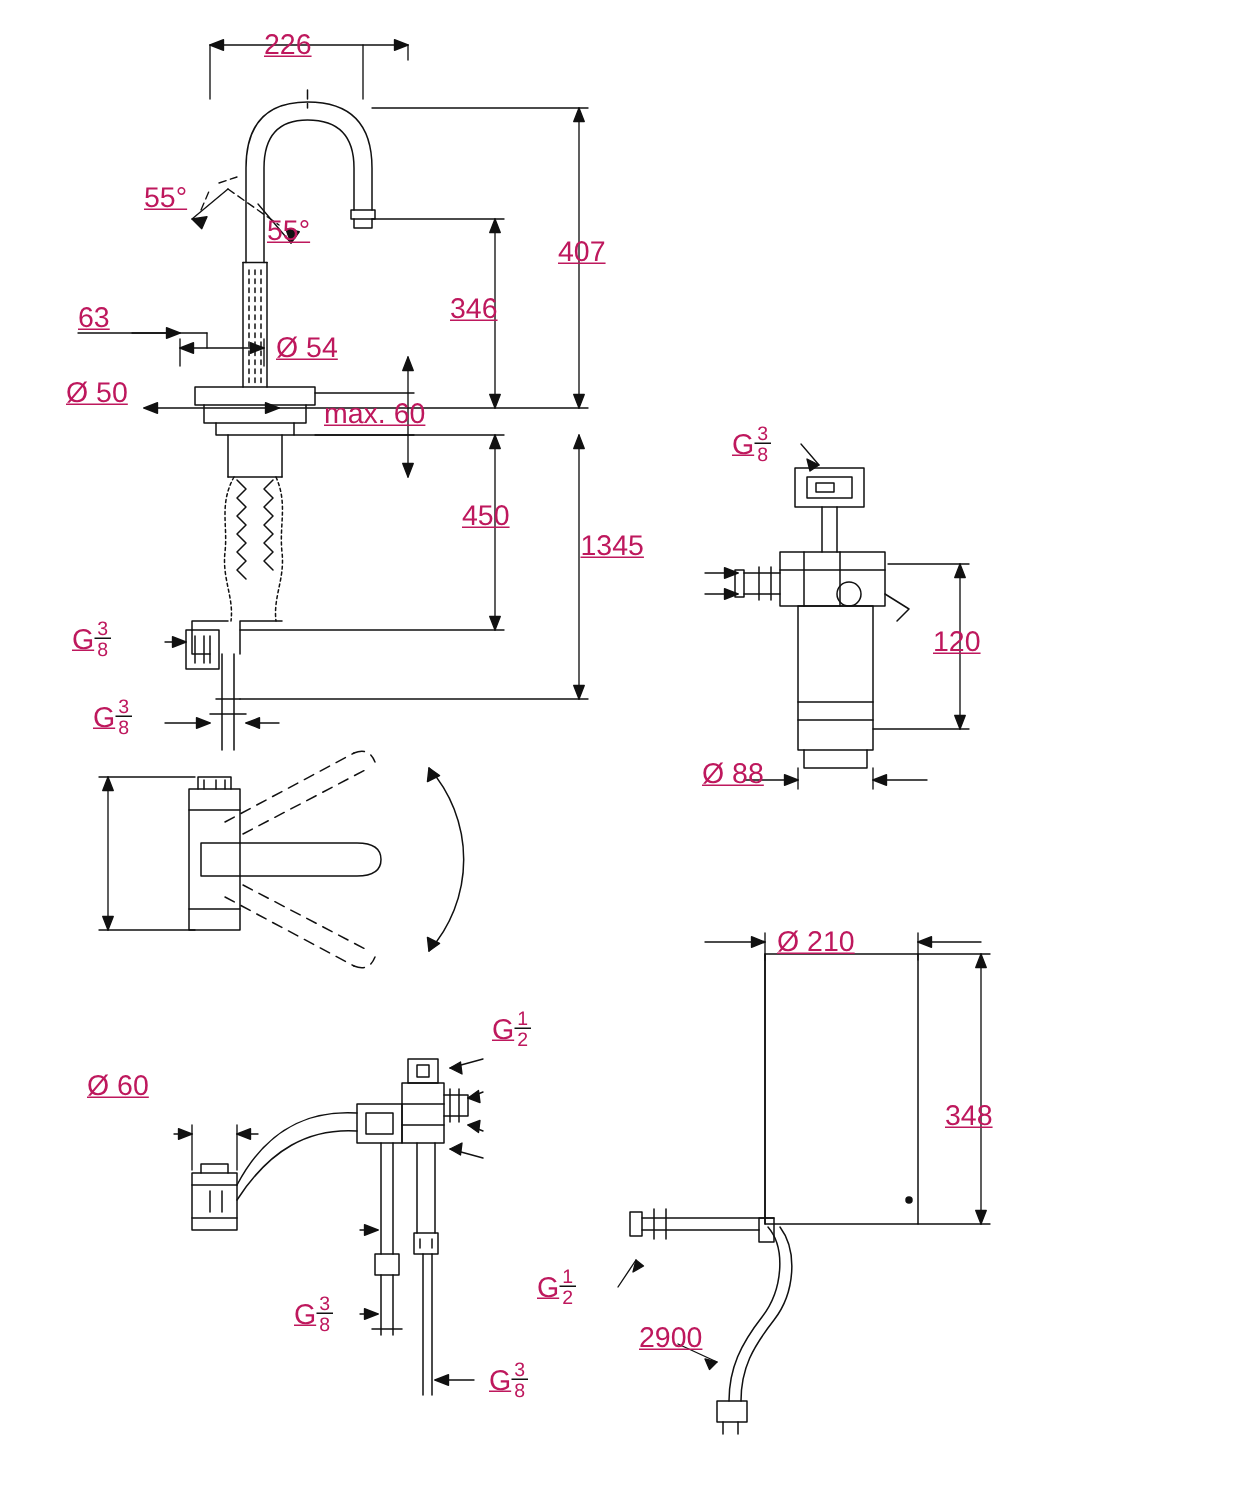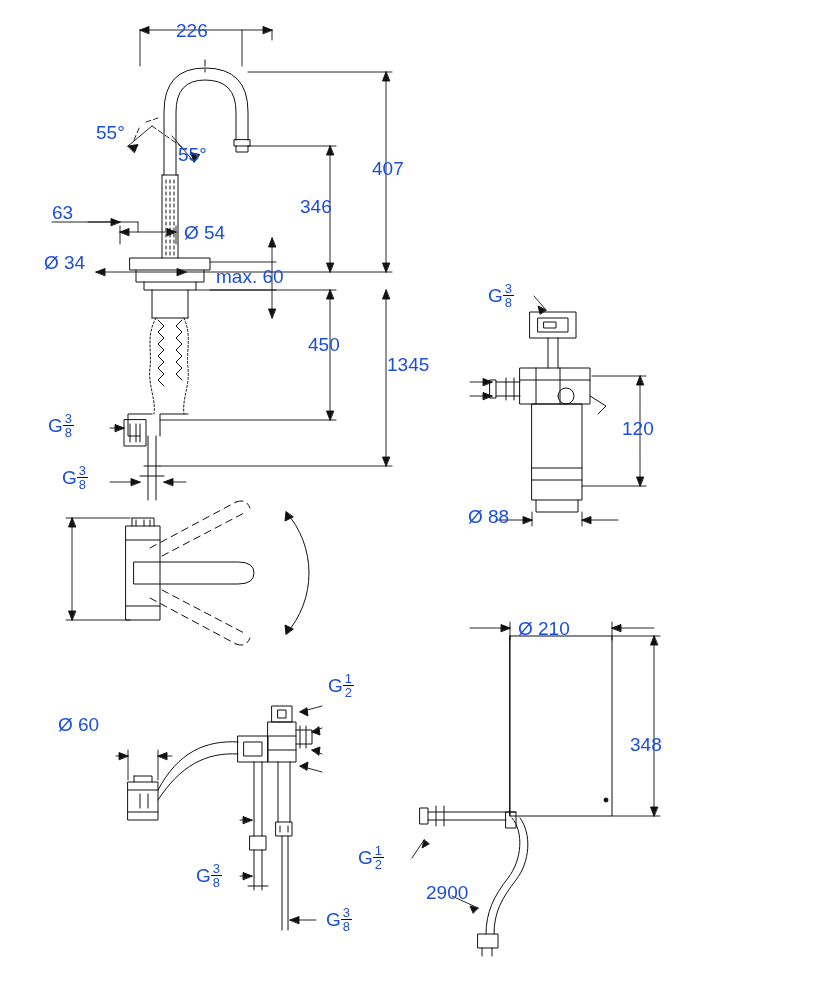--- a/index.html
+++ b/index.html
@@ -1,20 +1,20 @@
 <!DOCTYPE html>
 <html><head>
 <meta charset="utf-8">
 <style>
   html,body{margin:0;padding:0;background:#ffffff;}
   body{width:834px;height:1000px;position:relative;overflow:hidden;
        font-family:"Liberation Sans",sans-serif;color:#1a1a1a;}
   .sheet{position:absolute;inset:0;}
   svg.tech{position:absolute;left:0;top:0;width:834px;height:1000px;}
-  .lbl{position:absolute;font-size:19px;color:#1d4ed8;white-space:nowrap;}
+  .lbl{position:absolute;font-size:19px;color:#be185d;white-space:nowrap;text-decoration:underline;}
   .frac{display:inline-block;vertical-align:-0.35em;text-align:center;font-size:13px;line-height:1.0;}
   .frac .n{display:block;border-bottom:1px solid #111;padding:0 2px;}
   .frac .d{display:block;padding:0 2px;}
   .gl{font-size:19px;}
 </style>
 </head>
 <body>
 
 <div class="sheet">
 
@@ -302,21 +302,21 @@
   <span>55°</span>
 </div>
 
 <div class="lbl" style="left:52px;top:202px;">
   <span>63</span>
 </div>
 <div class="lbl" style="left:184px;top:222px;">
   <span>Ø 54</span>
 </div>
 <div class="lbl" style="left:44px;top:252px;">
-  <span>Ø 34</span>
+  <span>Ø 50</span>
 </div>
 <div class="lbl" style="left:216px;top:266px;">
   <span>max. 60</span>
 </div>
 <div class="lbl" style="left:300px;top:196px;">
   <span>346</span>
 </div>
 <div class="lbl" style="left:372px;top:158px;">
   <span>407</span>
 </div>

